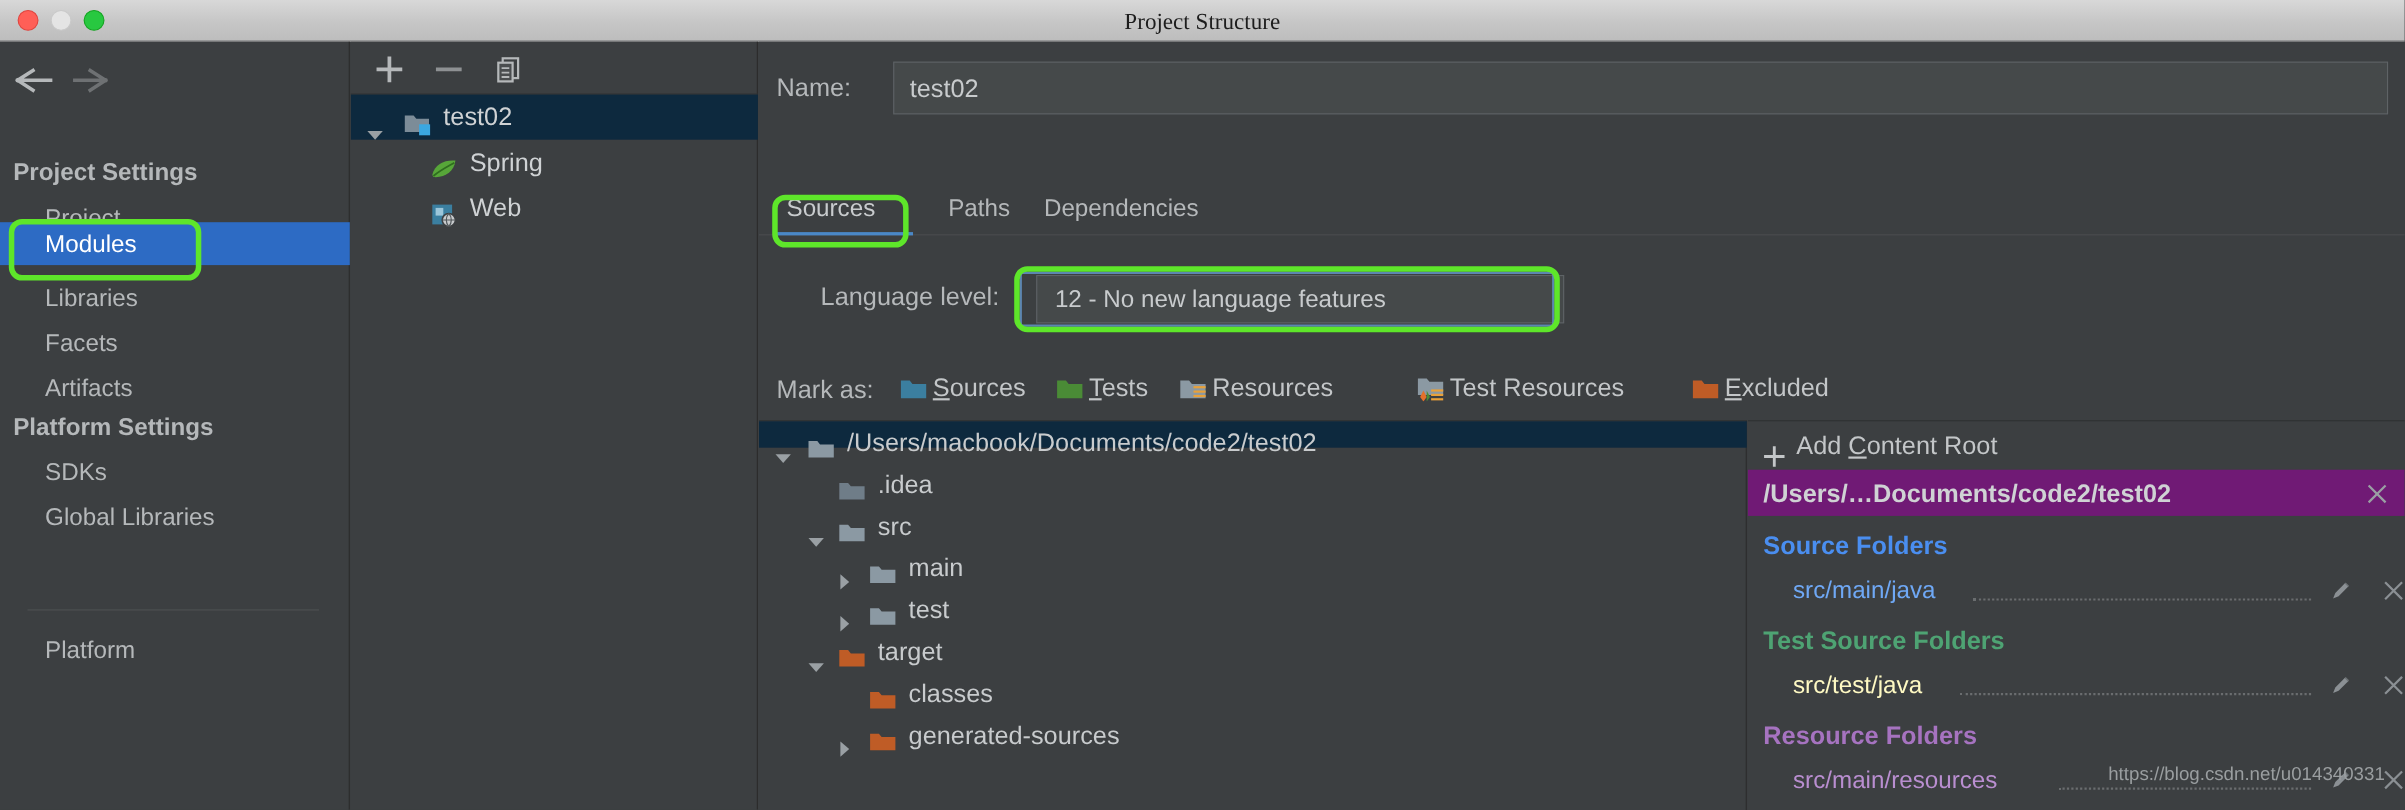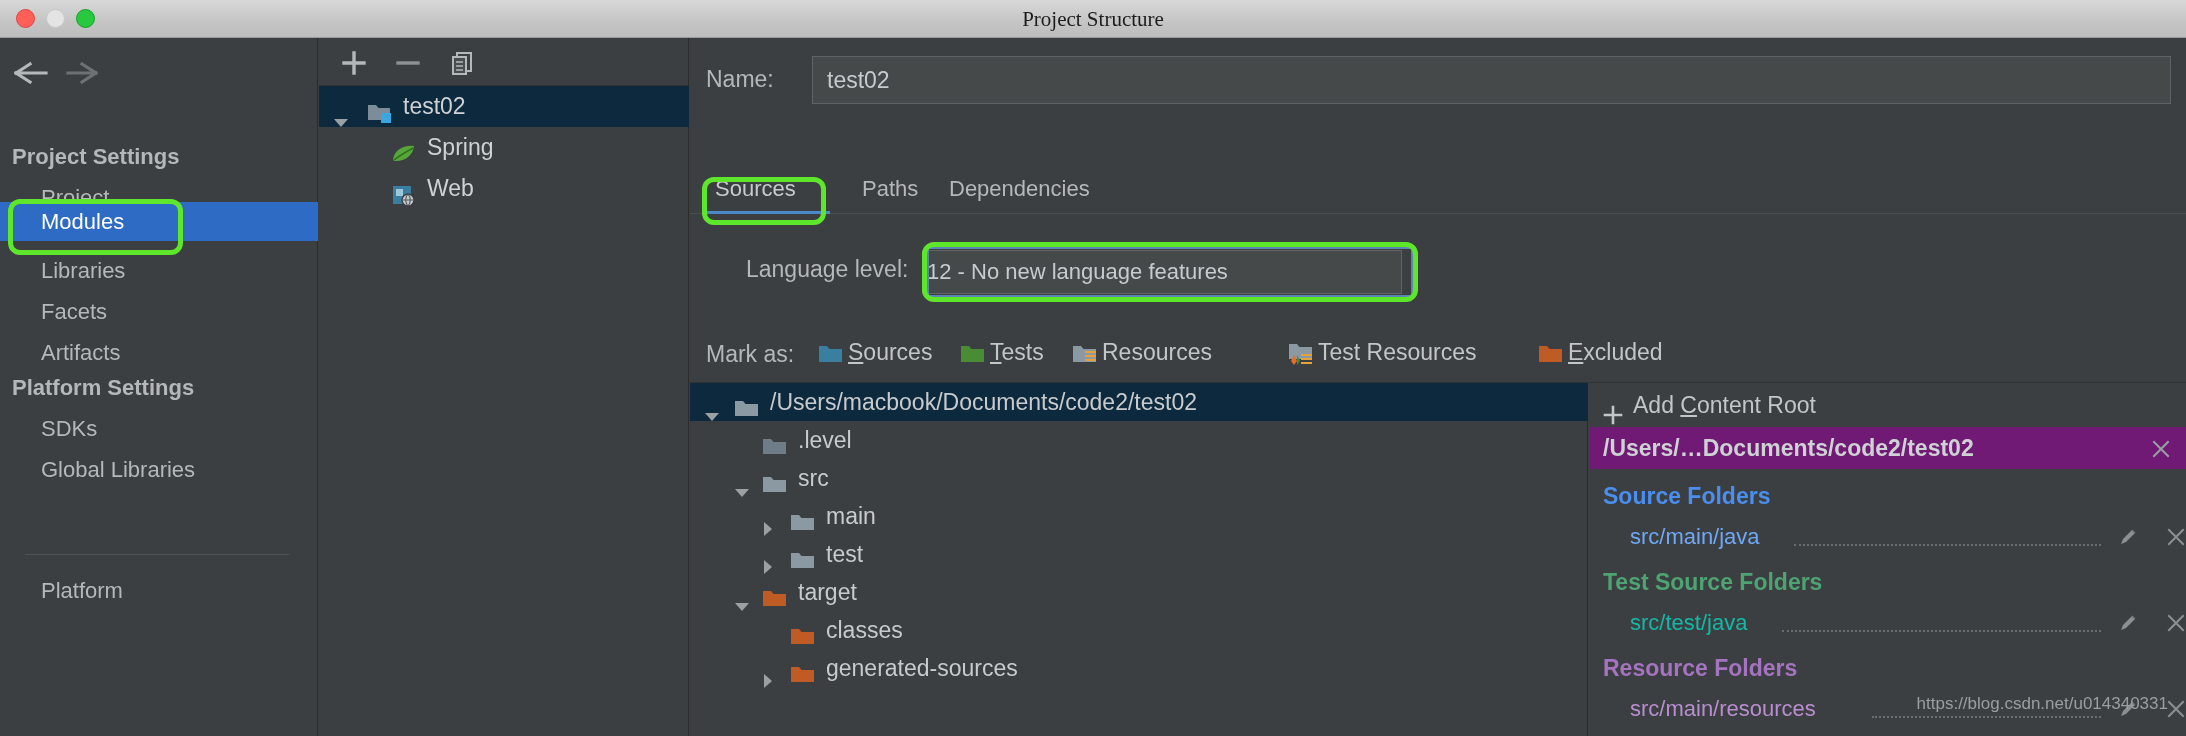--- a/index.html
+++ b/index.html
@@ -114,23 +114,23 @@
     position: absolute; top: 45px; height: 3px; background: #4a88c7;
   }
   #ring-sources {
     position: absolute; left: 12px; top: 139px; width: 124px; height: 48px;
     border: 5px solid #5ee62a; border-radius: 12px; pointer-events: none;
   }
 
   #langrow { position: absolute; left: 0; top: 204px; width: 1496px; height: 56px; margin-left: 40px; }
   #lang-label { position: absolute; left: 16px; top: 14px; font-size: 23px; color: #b5b8ba; }
   #lang-combo {
-    position: absolute; left: 192px; top: 8px; width: 480px; height: 44px;
+    position: absolute; left: 212px; top: 8px; width: 480px; height: 44px;
     background: #45494a; border: 1px solid #5e6366;
-    color: #c8cbcd; font-size: 22px; line-height: 42px; padding-left: 4px;
+    color: #c8cbcd; font-size: 22px; line-height: 42px; padding-left: 16px;
     white-space: nowrap;
   }
   #lang-arrow { position: absolute; right: 16px; top: 18px; }
   #ring-lang {
     position: absolute; left: 192px; top: 0px; width: 496px; height: 60px;
     border: 5px solid #5ee62a; border-radius: 12px; pointer-events: none;
   }
   #lang-focus {
     position: absolute; left: 197px; top: 5px; width: 486px; height: 50px;
     border: 2px solid #5c86b0; border-radius: 3px; pointer-events: none;
@@ -145,21 +145,21 @@
   }
   .mark-btn .mt u { text-decoration: underline; }
 
   
   #treepane {
     position: absolute; left: 0; top: 344px; width: 898px; height: 392px;
     background: #3c3f41; border-top: 1px solid #2f3132;
     border-right: 1px solid #2b2b2b;
   }
   .tr-row {
-    position: absolute; left: 0; width: 898px; height: 38px; line-height: 38px;
+    position: absolute; left: 0; width: 898px; height: 24px; line-height: 38px;
     font-size: 23px; color: #c8cbcd; white-space: nowrap;
   }
   .tr-row.selected { background: #0d293e; }
   .tr-tw { position: absolute; top: 13px; }
   .tr-ic { position: absolute; top: 9px; }
   .tr-tx { position: absolute; }
 
   
   #detail {
     position: absolute; left: 899px; top: 344px; width: 597px; height: 392px;
@@ -408,21 +408,21 @@
       </span>
       <span class="tr-tx" style="left:80px">/Users/macbook/Documents/code2/test02</span>
     </div>
 
     <div class="tr-row" style="top:38px">
       <span class="tr-ic" style="left:72px">
         <svg width="26" height="20" viewBox="0 0 26 20">
             <path d="M1 2 h8 l2.5 3 H24 v12 H1 Z" fill="#6f7d88"></path>
           </svg>
       </span>
-      <span class="tr-tx" style="left:108px">.level</span>
+      <span class="tr-tx" style="left:108px">.idea</span>
     </div>
 
     <div class="tr-row" style="top:76px">
       <span class="tr-tw" style="left:44px">
         <svg width="16" height="12" viewBox="0 0 16 12">
             <path d="M1 2 L8 10 L15 2 Z" fill="#9aa0a4"></path>
           </svg>
       </span>
       <span class="tr-ic" style="left:72px">
         <svg width="26" height="20" viewBox="0 0 26 20">
@@ -530,21 +530,21 @@
       </span>
       <span class="xmark">
         <svg width="22" height="22" viewBox="0 0 22 22">
           <path d="M4 4 L18 18 M18 4 L4 18" stroke="#8b9094" stroke-width="2" stroke-linecap="square"></path>
         </svg>
       </span>
     </div>
 
     <div class="grp-title" style="top:186px; color:#4ea373">Test Source Folders</div>
     <div class="grp-row" style="top:222px">
-      <span class="path" style="color:#14b8a6">src/test/java</span>
+      <span class="path" style="color:#fef9c3">src/test/java</span>
       <span class="dots" style="left:178px; right:100px"></span>
       <span class="pencil">
         <svg width="22" height="22" viewBox="0 0 22 22">
           <path d="M4 18 L6 13 L15 4 L18 7 L9 16 Z" fill="#8b9094"></path>
           <path d="M15 4 L18 7" stroke="#6e7376" stroke-width="1.4"></path>
         </svg>
       </span>
       <span class="xmark">
         <svg width="22" height="22" viewBox="0 0 22 22">
           <path d="M4 4 L18 18 M18 4 L4 18" stroke="#8b9094" stroke-width="2" stroke-linecap="square"></path>

